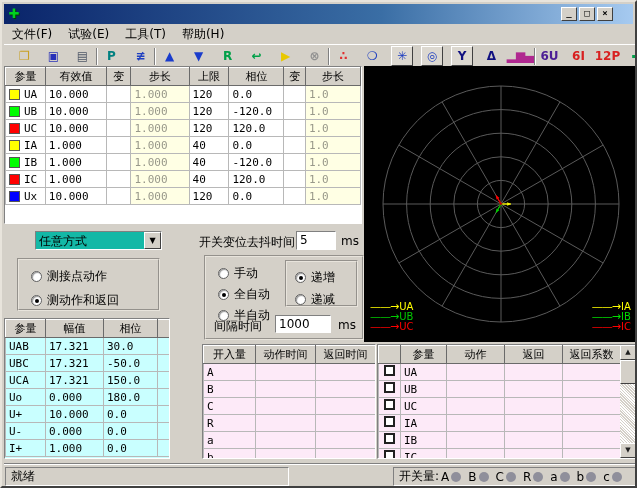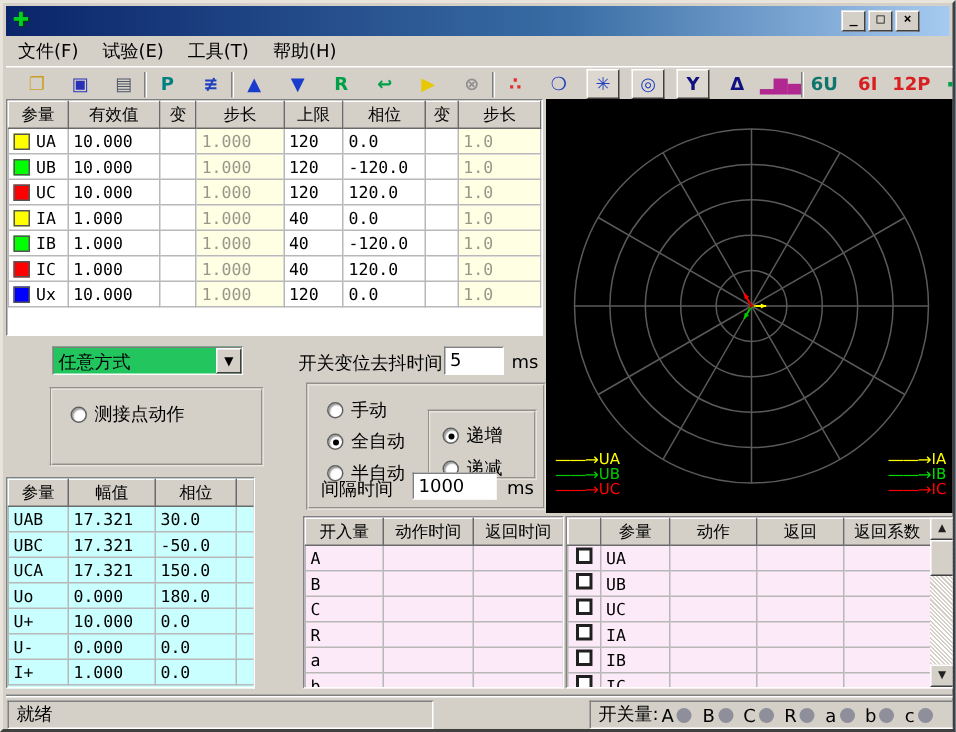--- a/index.html
+++ b/index.html
@@ -35,21 +35,21 @@
     font-size:11px; font-weight:normal; height:18px; padding:0 2px; white-space:nowrap; overflow:hidden; }
   table.grid td { border:1px solid #b8b8b8; font-size:11px; height:17px; padding:0 3px; white-space:nowrap; overflow:hidden;
     font-family:"DejaVu Sans Mono","DejaVu Sans",monospace; }
   .swatch { display:inline-block; width:11px; height:11px; border:1px solid #555; vertical-align:-2px; margin-right:4px; }
   td.step { background:#ffffe4; color:#98988a; }
   .cy td { background:#c9ffff; height:14px; }
   .pk td { background:#fdeaf8; height:14px; }
   .pk2 td { background:#fdeaf8; height:18px; }
   
   .lbl { position:absolute; font-size:12px; color:#000; white-space:nowrap; }
-  .combo { position:absolute; background:#22c55e; border:1px solid; border-color:#808080 #fff #fff #808080; display:flex; }
+  .combo { position:absolute; background:#14b8a6; border:1px solid; border-color:#808080 #fff #fff #808080; display:flex; }
   .combo .cval { flex:1; font-size:12px; padding:1px 3px; }
   .combo .cbtn { width:17px; background:#d4d0c8; border:1px solid; border-color:#fff #404040 #404040 #fff;
     font-size:8px; text-align:center; line-height:15px; color:#000; }
   .tinput { position:absolute; background:#fff; border:1px solid; border-color:#808080 #fff #fff #808080;
     font-size:12px; padding:1px 3px; font-family:"DejaVu Sans",sans-serif; }
   .gbox { position:absolute; border:2px groove #e8e4dc; }
   .radio-row { display:flex; align-items:center; margin-bottom:7px; }
   .rcirc { width:11px; height:11px; border-radius:50%; background:#fff; border:1px solid #606060;
     box-shadow:inset 1px 1px 1px #9a9a9a; margin-right:5px; position:relative; flex:none; }
   .rdot { position:absolute; left:3px; top:3px; width:4px; height:4px; border-radius:50%; background:#000; }
@@ -225,21 +225,21 @@
       <span class="titem">
         <span class="tsep" style="visibility: hidden;"></span>
         <span class="tbtn">
           <span style="font-size: 12px; color: rgb(176, 40, 144);">▂▆▄</span>
         </span>
       </span>
 
       <span class="titem">
         <span class="tsep"></span>
         <span class="tbtn">
-          <span style="font-size: 12px; color: #0f766e;">6U</span>
+          <span style="font-size: 12px; color: #4c1d95;">6U</span>
         </span>
       </span>
 
       <span class="titem">
         <span class="tsep" style="visibility: hidden;"></span>
         <span class="tbtn">
           <span style="font-size: 12px; color: rgb(216, 32, 32);">6I</span>
         </span>
       </span>
 
@@ -378,27 +378,33 @@
 
   <span class="lbl" style="left:8px; top:233px;margin-left:32px;">Ux:</span>
   <div class="combo" style="left:33px; top:229px; width:127px; height:19px;">
     <span class="cval">任意方式</span>
     <span class="cbtn">▼</span>
   </div>
   <span class="lbl" style="left:197px; top:232px;">开关变位去抖时间</span>
   <div class="tinput" style="left:294px; top:229px; width:40px; height:19px;">5</div>
   <span class="lbl" style="left:339px; top:232px;">ms</span>
 
-  <div class="gbox" style="left:31px; top:256px; width:143px; height:53px; padding:8px 0 0 12px;">
+  <div class="gbox" style="left:15px; top:256px; width:143px; height:53px; padding:8px 0 0 12px;">
 
       <div class="radio-row">
         <span class="rcirc"></span>
         <span class="rlbl">测接点动作</span>
       </div>
 
+      <div class="radio-row">
+        <span class="rcirc">
+          <span class="rdot"></span>
+        </span>
+        <span class="rlbl">测动作和返回</span>
+      </div>
 
   </div>
 
   <div class="gbox" style="left:202px; top:253px; width:160px; height:85px;">
     <div style="position:absolute; left:12px; top:8px;">
 
         <div class="radio-row" style="margin-bottom:4px;">
           <span class="rcirc"></span>
           <span class="rlbl">手动</span>
         </div>
@@ -409,21 +415,21 @@
           </span>
           <span class="rlbl">全自动</span>
         </div>
 
         <div class="radio-row" style="margin-bottom:4px;">
           <span class="rcirc"></span>
           <span class="rlbl">半自动</span>
         </div>
 
     </div>
-    <div class="gbox" style="left:79px; top:16px; width:73px; height:47px; padding:7px 0 0 8px;">
+    <div class="gbox" style="left:79px; top:3px; width:73px; height:47px; padding:7px 0 0 8px;">
 
         <div class="radio-row" style="margin-bottom:5px;">
           <span class="rcirc">
             <span class="rdot"></span>
           </span>
           <span class="rlbl">递增</span>
         </div>
 
         <div class="radio-row" style="margin-bottom:5px;">
           <span class="rcirc"></span>

